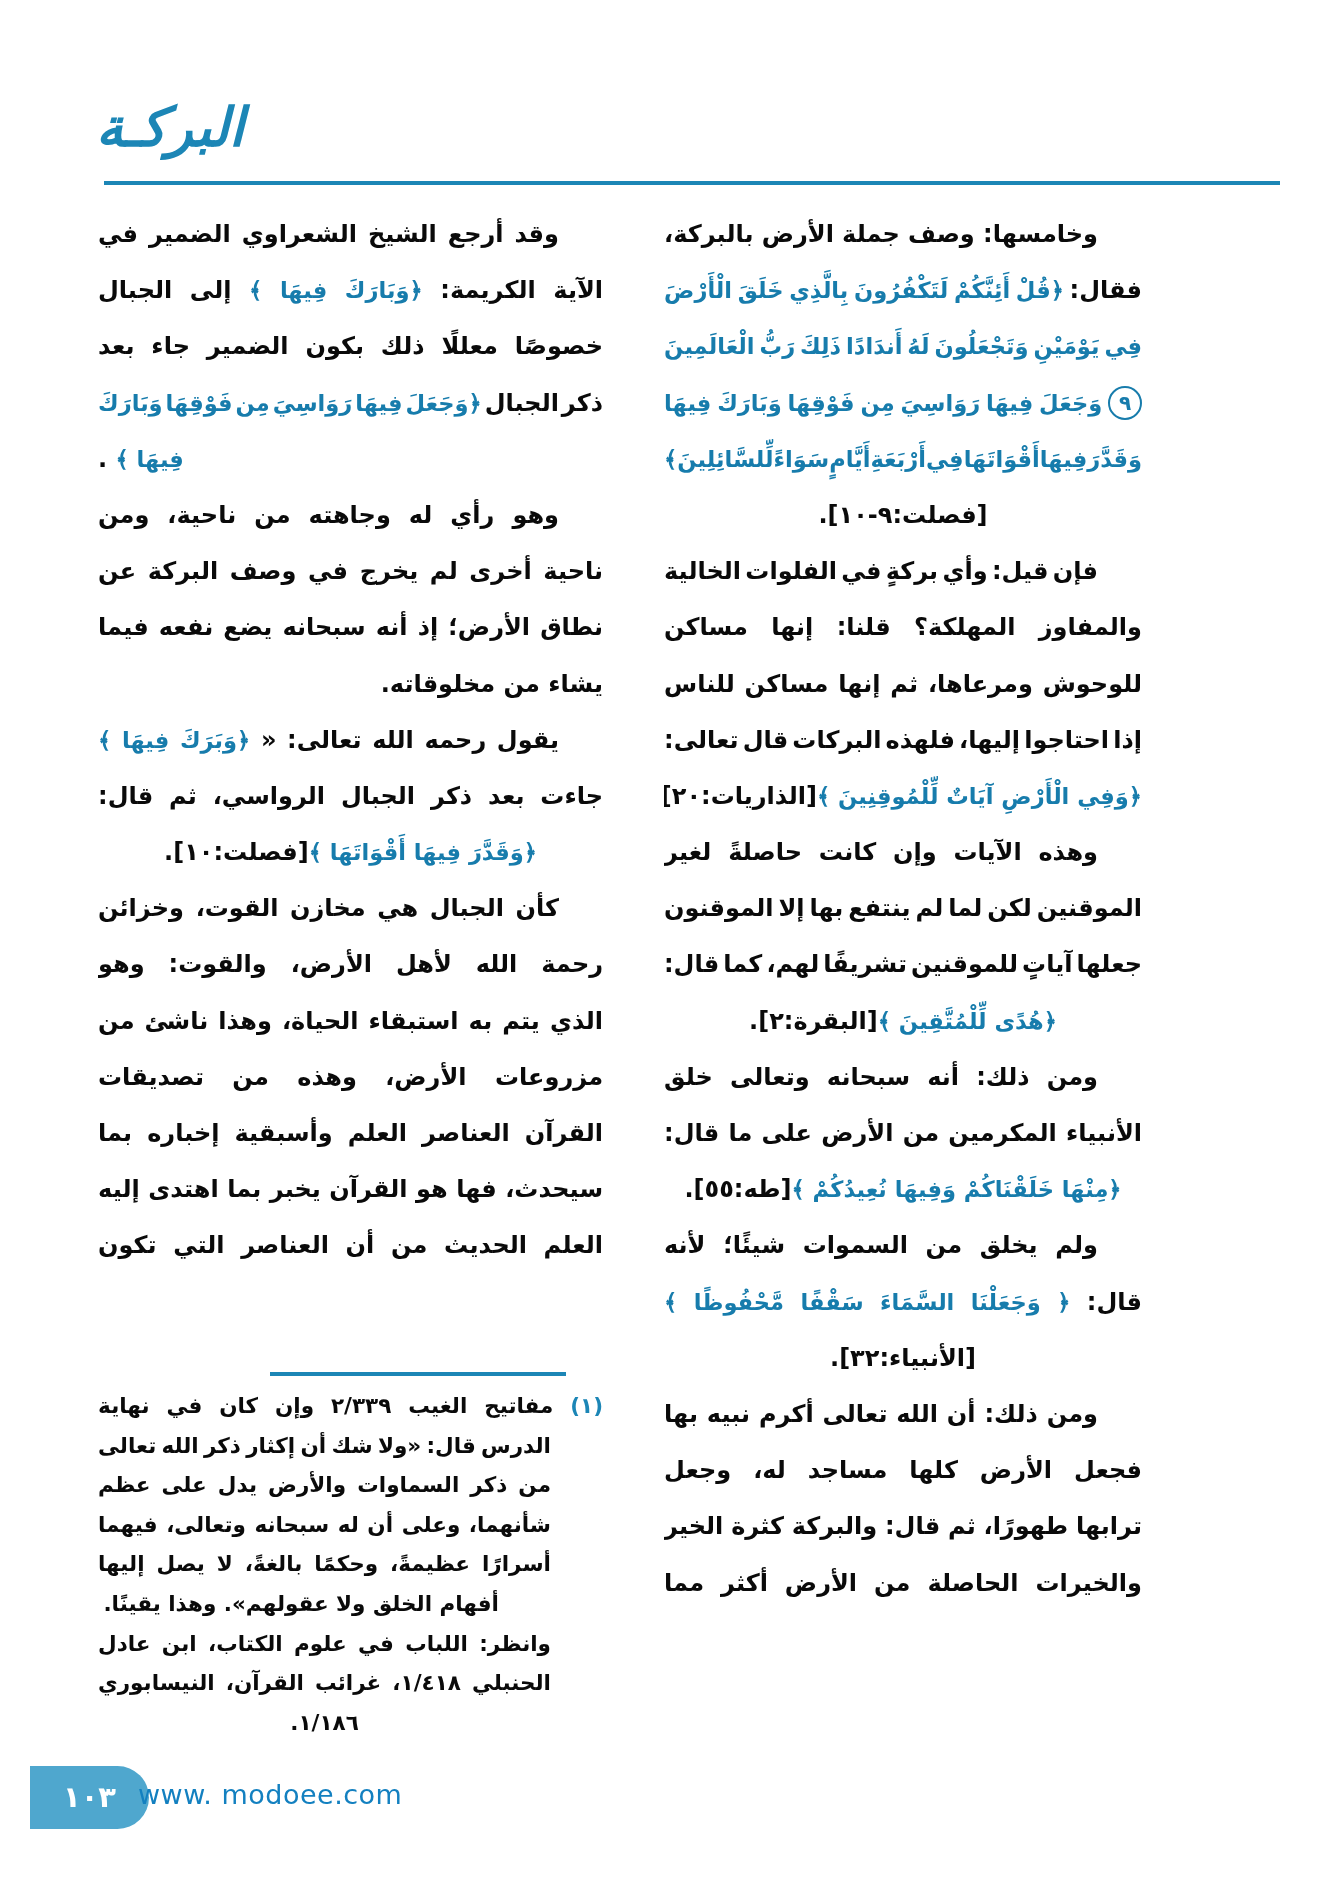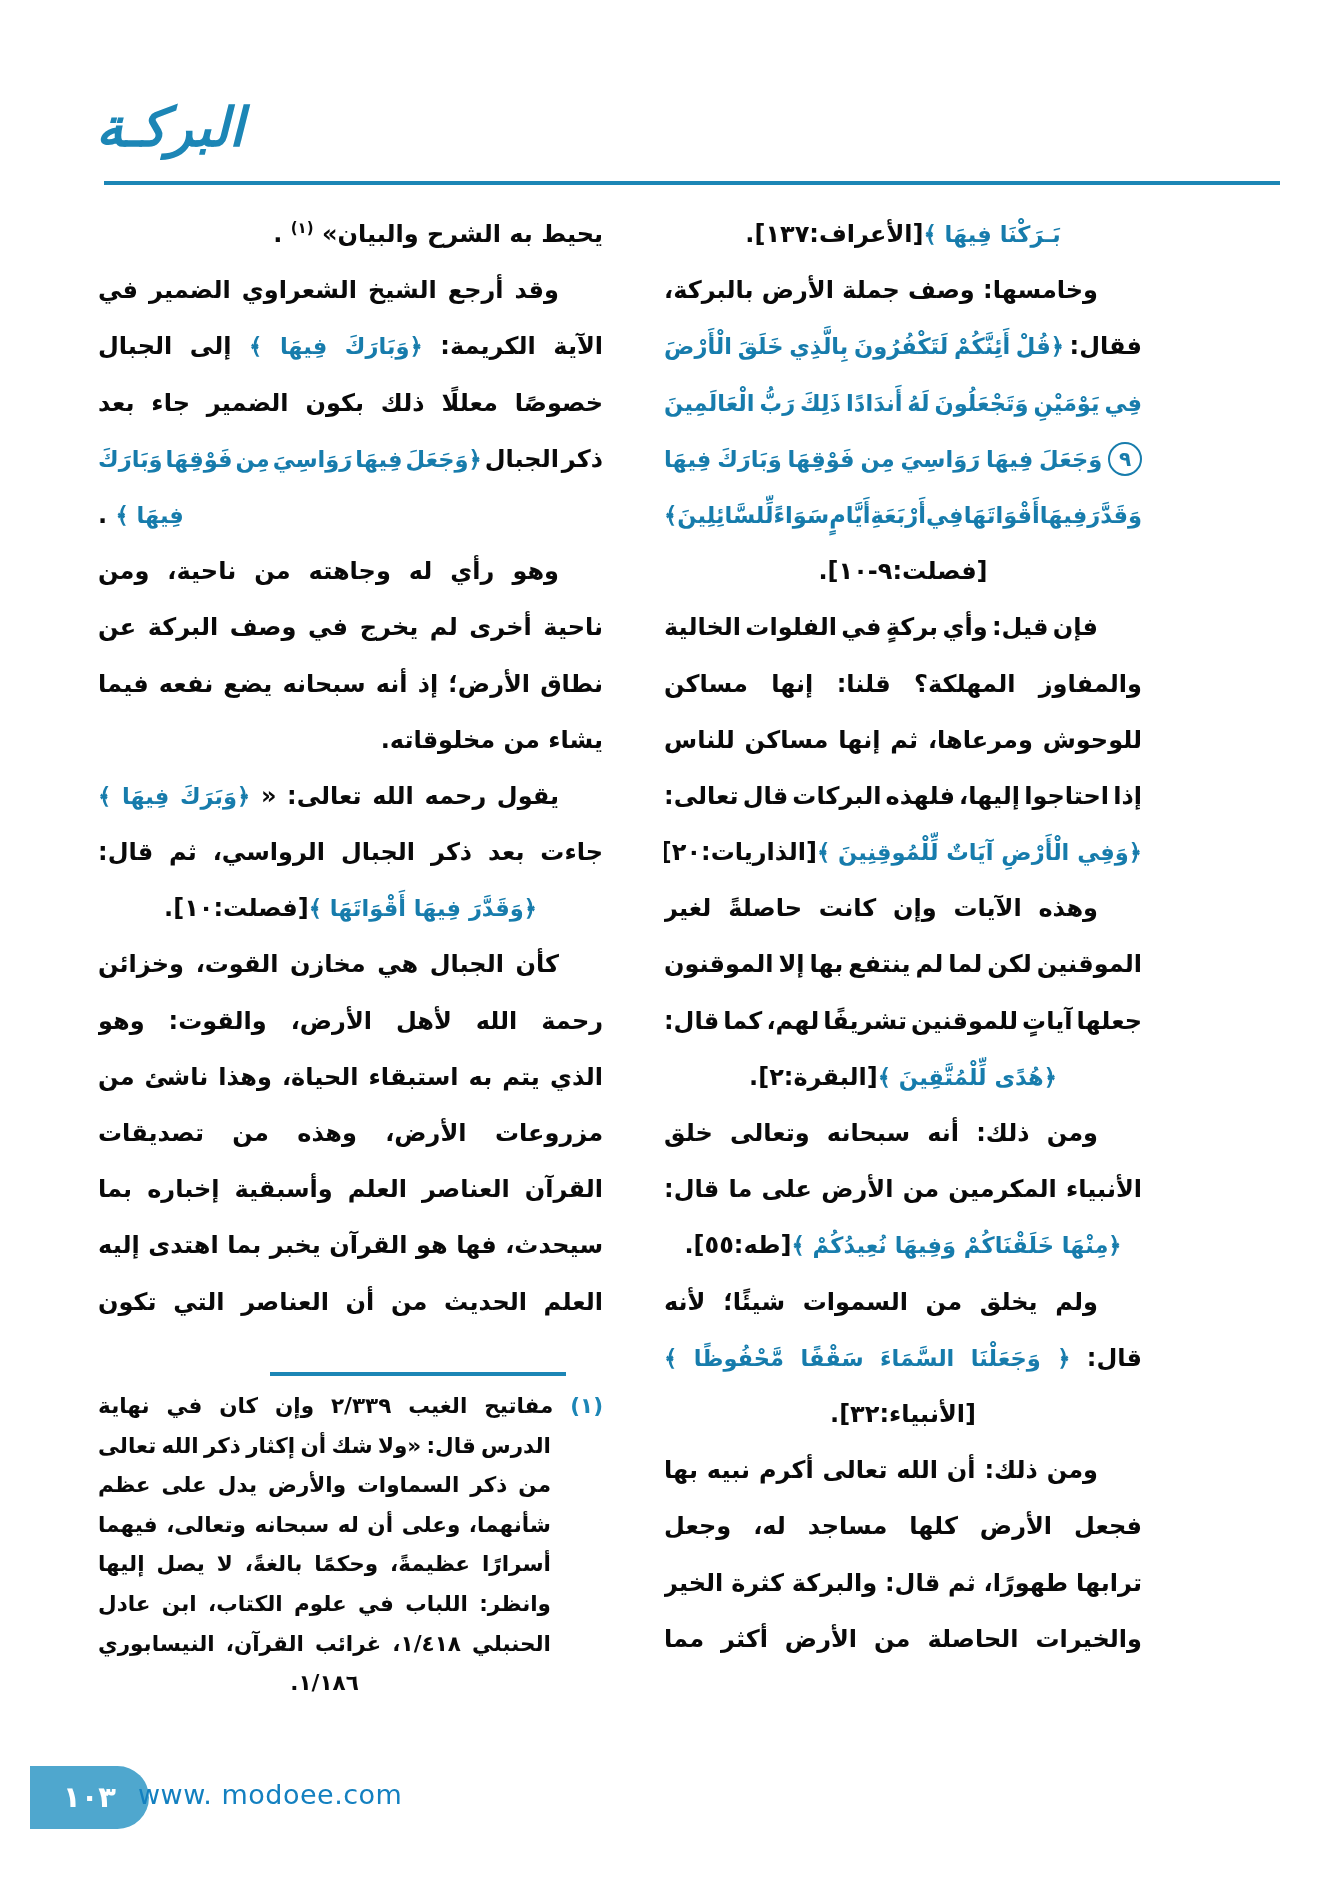--- a/index.html
+++ b/index.html
@@ -91,21 +91,20 @@
   }
 </style>
 </head>
 <body>
 
 <div id="page">
   <div id="page-title">البركـة</div>
   <div id="header-rule"></div>
 
   <div id="col-right" class="col">
-      <div class="line c"><span class="seg-q">بَـرَكْنَا فِيهَا ﴾</span><span class="seg-b">[الأعراف:١٣٧].</span></div>
       <div class="line j ind">
         <span class="seg-b">وخامسها:</span>
         <span class="seg-b">وصف</span>
         <span class="seg-b">جملة</span>
         <span class="seg-b">الأرض</span>
         <span class="seg-b">بالبركة،</span>
       </div>
       <div class="line j">
         <span class="seg-b">فقال:</span>
         <span class="seg-q">﴿قُلْ</span>
@@ -275,21 +274,20 @@
       <div class="line j">
         <span class="seg-b">والخيرات</span>
         <span class="seg-b">الحاصلة</span>
         <span class="seg-b">من</span>
         <span class="seg-b">الأرض</span>
         <span class="seg-b">أكثر</span>
         <span class="seg-b">مما</span>
       </div>
     </div>
   <div id="col-left" class="col">
-      <div class="line r"><span class="seg-b">يحيط به الشرح والبيان» </span><span class="seg-s">(١)</span><span class="seg-b"> .</span></div>
       <div class="line j ind">
         <span class="seg-b">وقد</span>
         <span class="seg-b">أرجع</span>
         <span class="seg-b">الشيخ</span>
         <span class="seg-b">الشعراوي</span>
         <span class="seg-b">الضمير</span>
         <span class="seg-b">في</span>
       </div>
       <div class="line j">
         <span class="seg-b">الآية</span>
@@ -475,20 +473,21 @@
       </div>
       <div class="line j">
         <span class="seg-b">أسرارًا</span>
         <span class="seg-b">عظيمةً،</span>
         <span class="seg-b">وحكمًا</span>
         <span class="seg-b">بالغةً،</span>
         <span class="seg-b">لا</span>
         <span class="seg-b">يصل</span>
         <span class="seg-b">إليها</span>
       </div>
+      <div class="line r ind2"><span class="seg-b">أفهام الخلق ولا عقولهم». وهذا يقينًا.</span></div>
       <div class="line j">
         <span class="seg-b">وانظر:</span>
         <span class="seg-b">اللباب</span>
         <span class="seg-b">في</span>
         <span class="seg-b">علوم</span>
         <span class="seg-b">الكتاب،</span>
         <span class="seg-b">ابن</span>
         <span class="seg-b">عادل</span>
       </div>
       <div class="line j">

